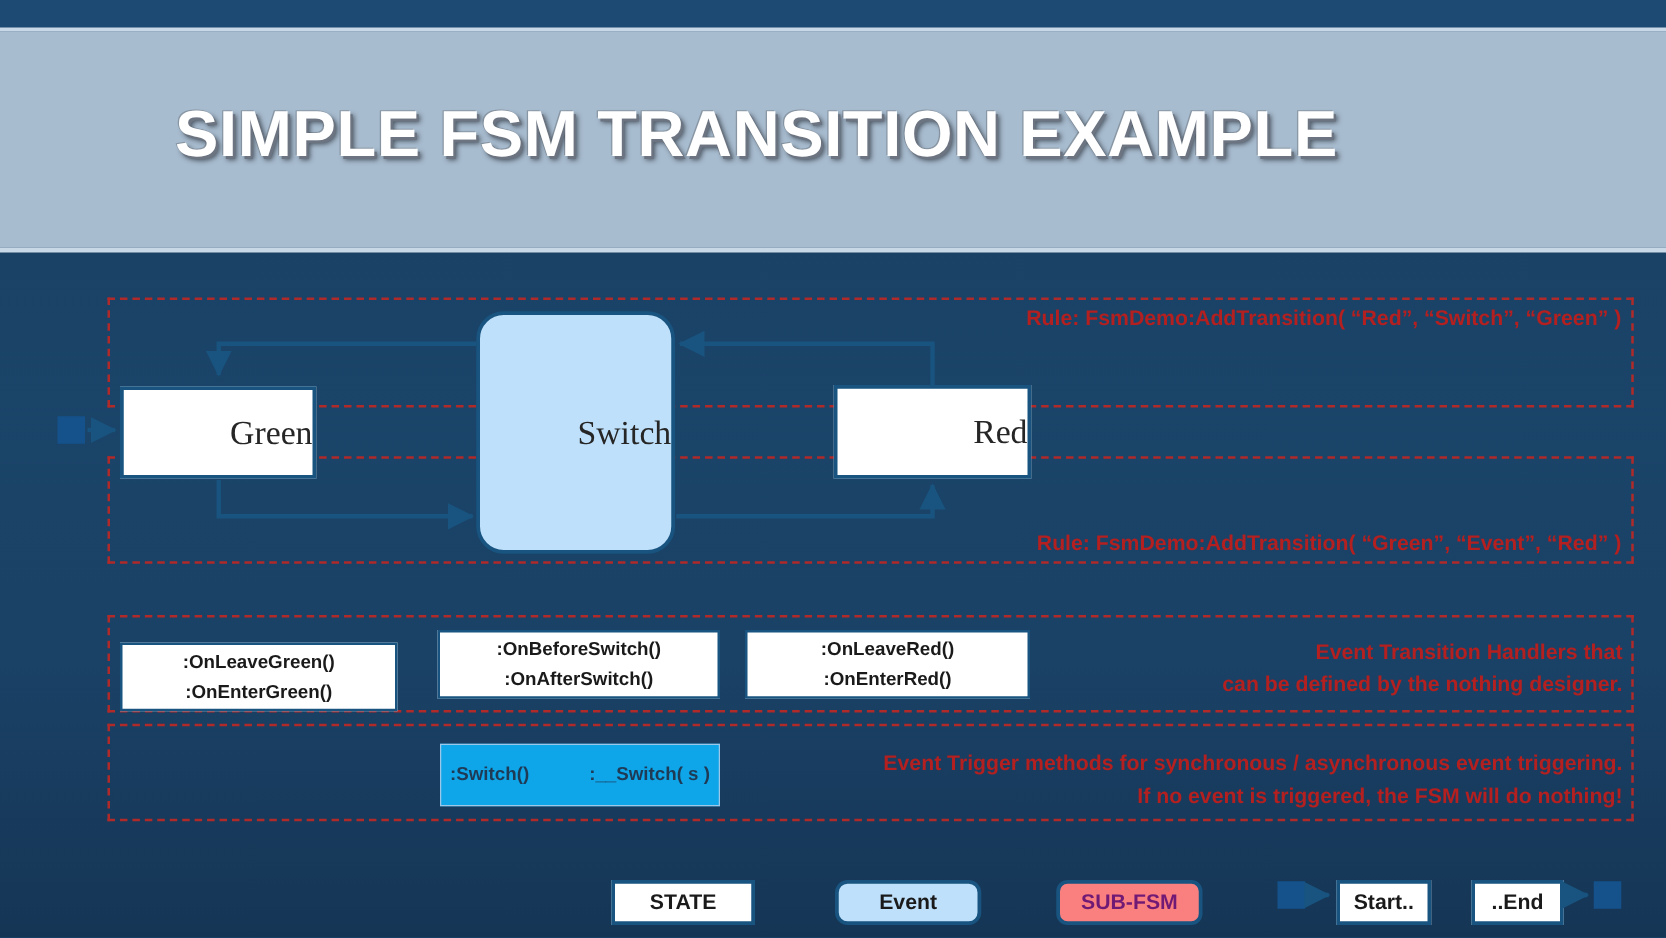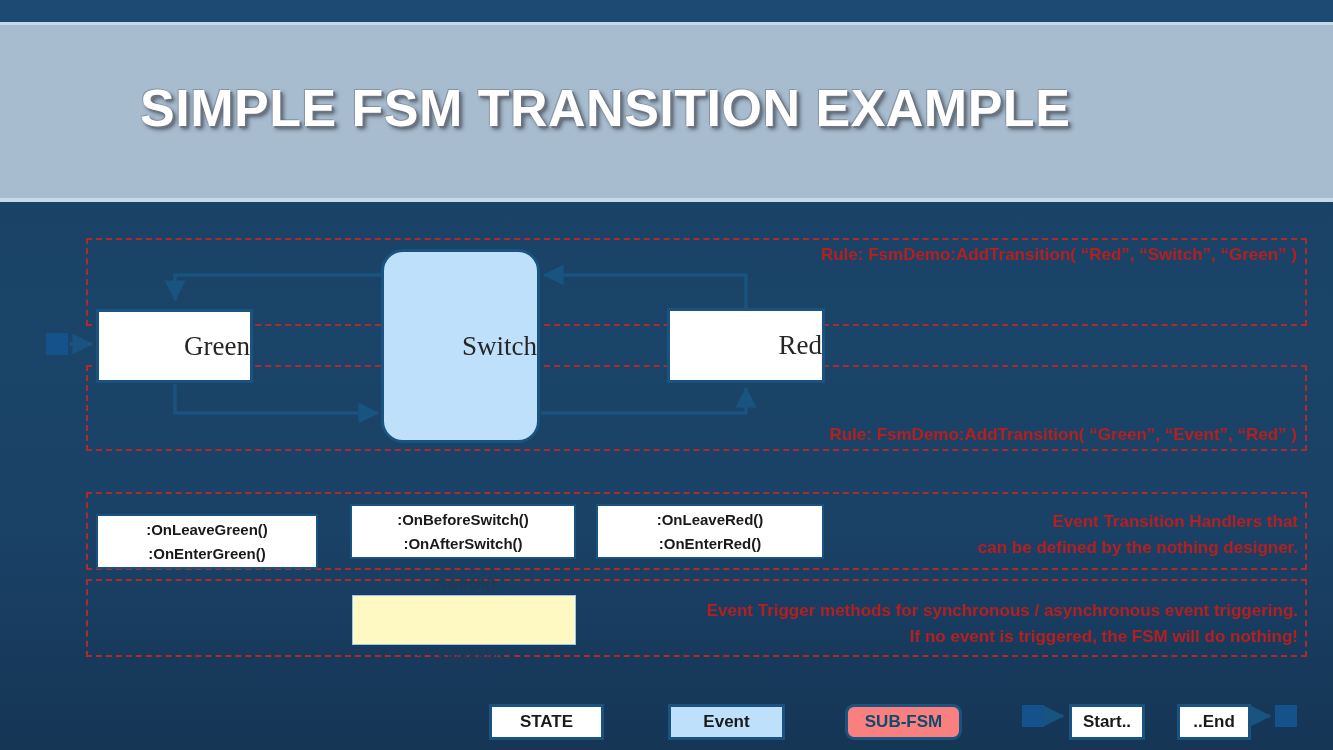--- a/index.html
+++ b/index.html
@@ -57,31 +57,31 @@
   
   .node{position:absolute;box-sizing:border-box;display:flex;align-items:center;justify-content:flex-end;
      font-family:Liberation Serif, serif;}
   .state-node{background:#ffffff;border:3px solid #18547f;color:#262626;font-size:27px;}
   .event-node{background:#bfe0fb;border:3px solid #18547f;border-radius:22px;color:#262626;font-size:27px;}
 
   
   .handler-box{position:absolute;box-sizing:border-box;background:#ffffff;border:2px solid #18547f;
     display:flex;flex-direction:column;align-items:center;justify-content:center;
     color:#1a1a1a;font-size:15px;font-weight:bold;line-height:1.55;}
-  .trigger-box{position:absolute;box-sizing:border-box;background:#fef9c3;border:1px solid #9dc7e8;
-    display:flex;flex-direction:column;align-items:center;justify-content:center;
+  .trigger-box{position:absolute;box-sizing:border-box;background:#0ea5e9;border:1px solid #9dc7e8;
+    display:flex;flex-direction:row;align-items:center;justify-content:center;
     color:#1f3a55;font-size:15px;font-weight:bold;line-height:1.7;gap:48px;}
 
   
   .legend{position:absolute;left:0;top:698px;width:1333px;height:48px;}
   .legend-item{position:absolute;box-sizing:border-box;display:flex;align-items:center;justify-content:center;
     font-size:17px;font-weight:bold;font-family:"Liberation Sans", sans-serif;height:36px;}
   .lg-state{background:#ffffff;border:3px solid #18547f;color:#1a1a1a;}
-  .lg-event{background:#bfe0fb;border:3px solid #18547f;border-radius:0;color:#1a1a1a;}
-  .lg-subfsm{background:#fa8080;border:3px solid #18547f;border-radius:9px;color:#0c4a6e;}
+  .lg-event{background:#bfe0fb;border:3px solid #18547f;border-radius:10px;color:#1a1a1a;}
+  .lg-subfsm{background:#fa8080;border:3px solid #18547f;border-radius:9px;color:#701a75;}
   .lg-square{position:absolute;width:22px;height:22px;background:#15528c;top:7px;}
   svg.overlay{position:absolute;left:0;top:0;width:1333px;height:750px;pointer-events:none;}
 </style>
 </head>
 <body>
 
 <div id="slide">
 
   <div class="sky"></div>
   <div class="sky-dark"></div>

